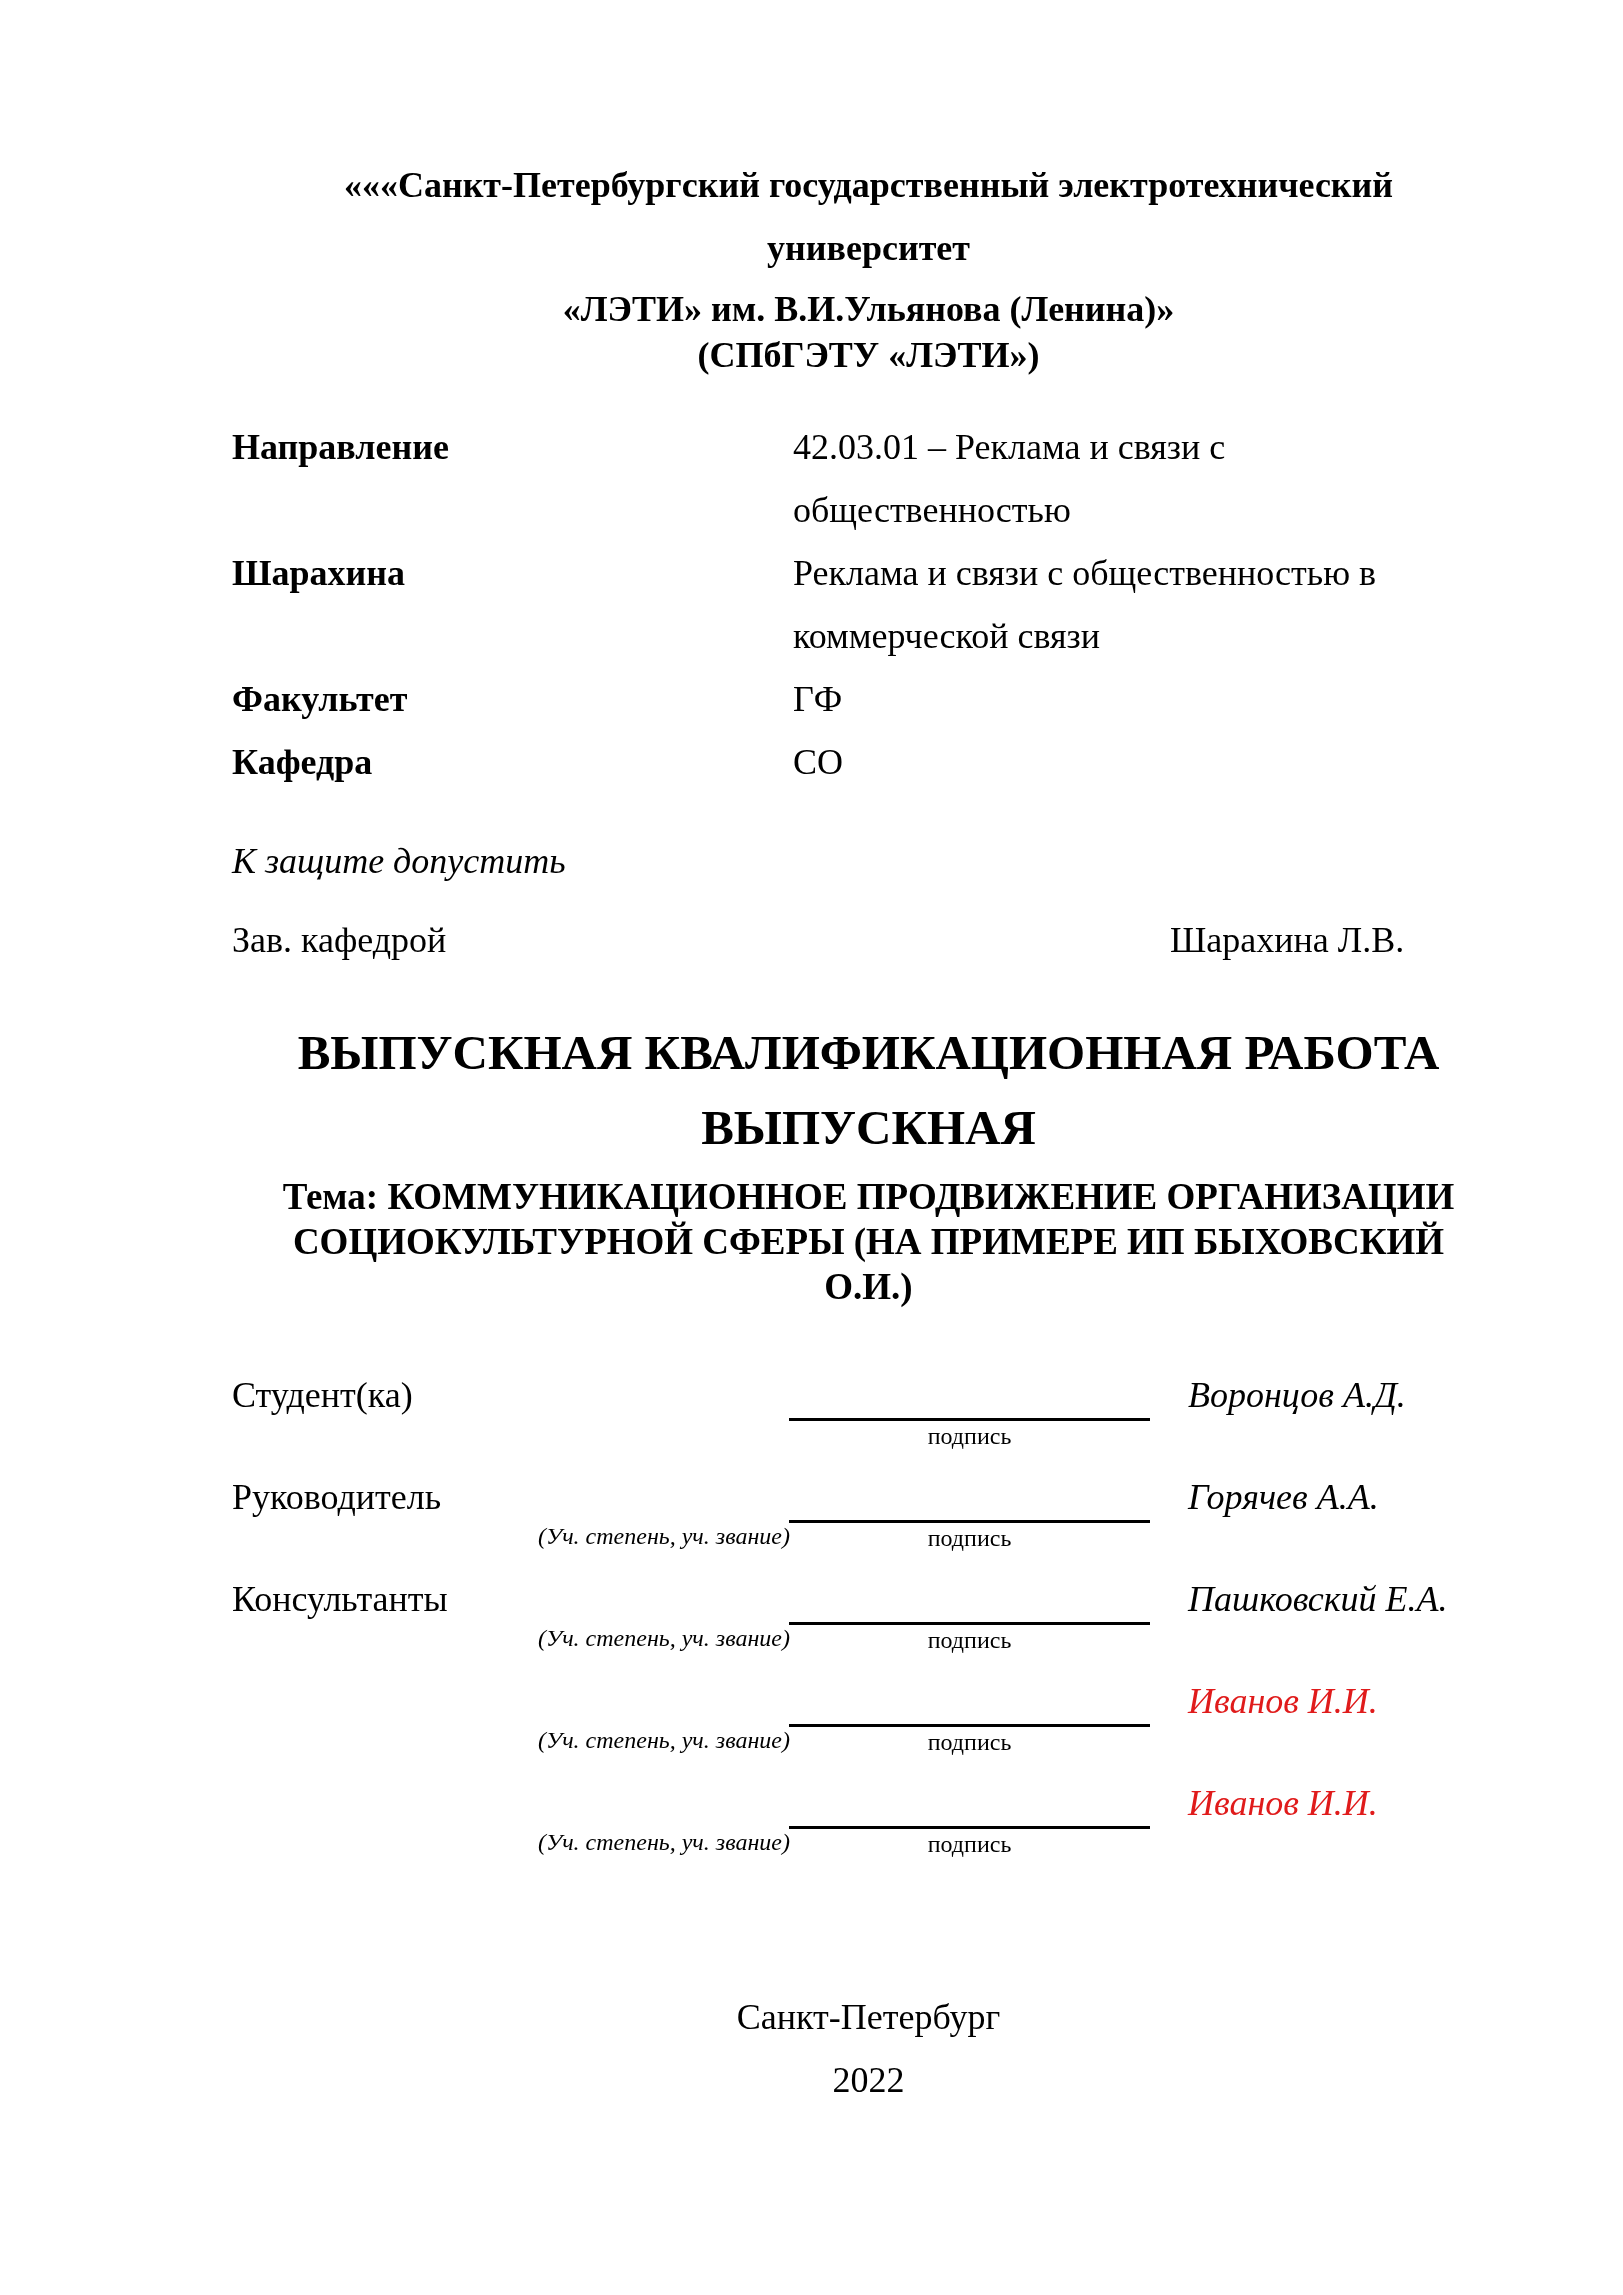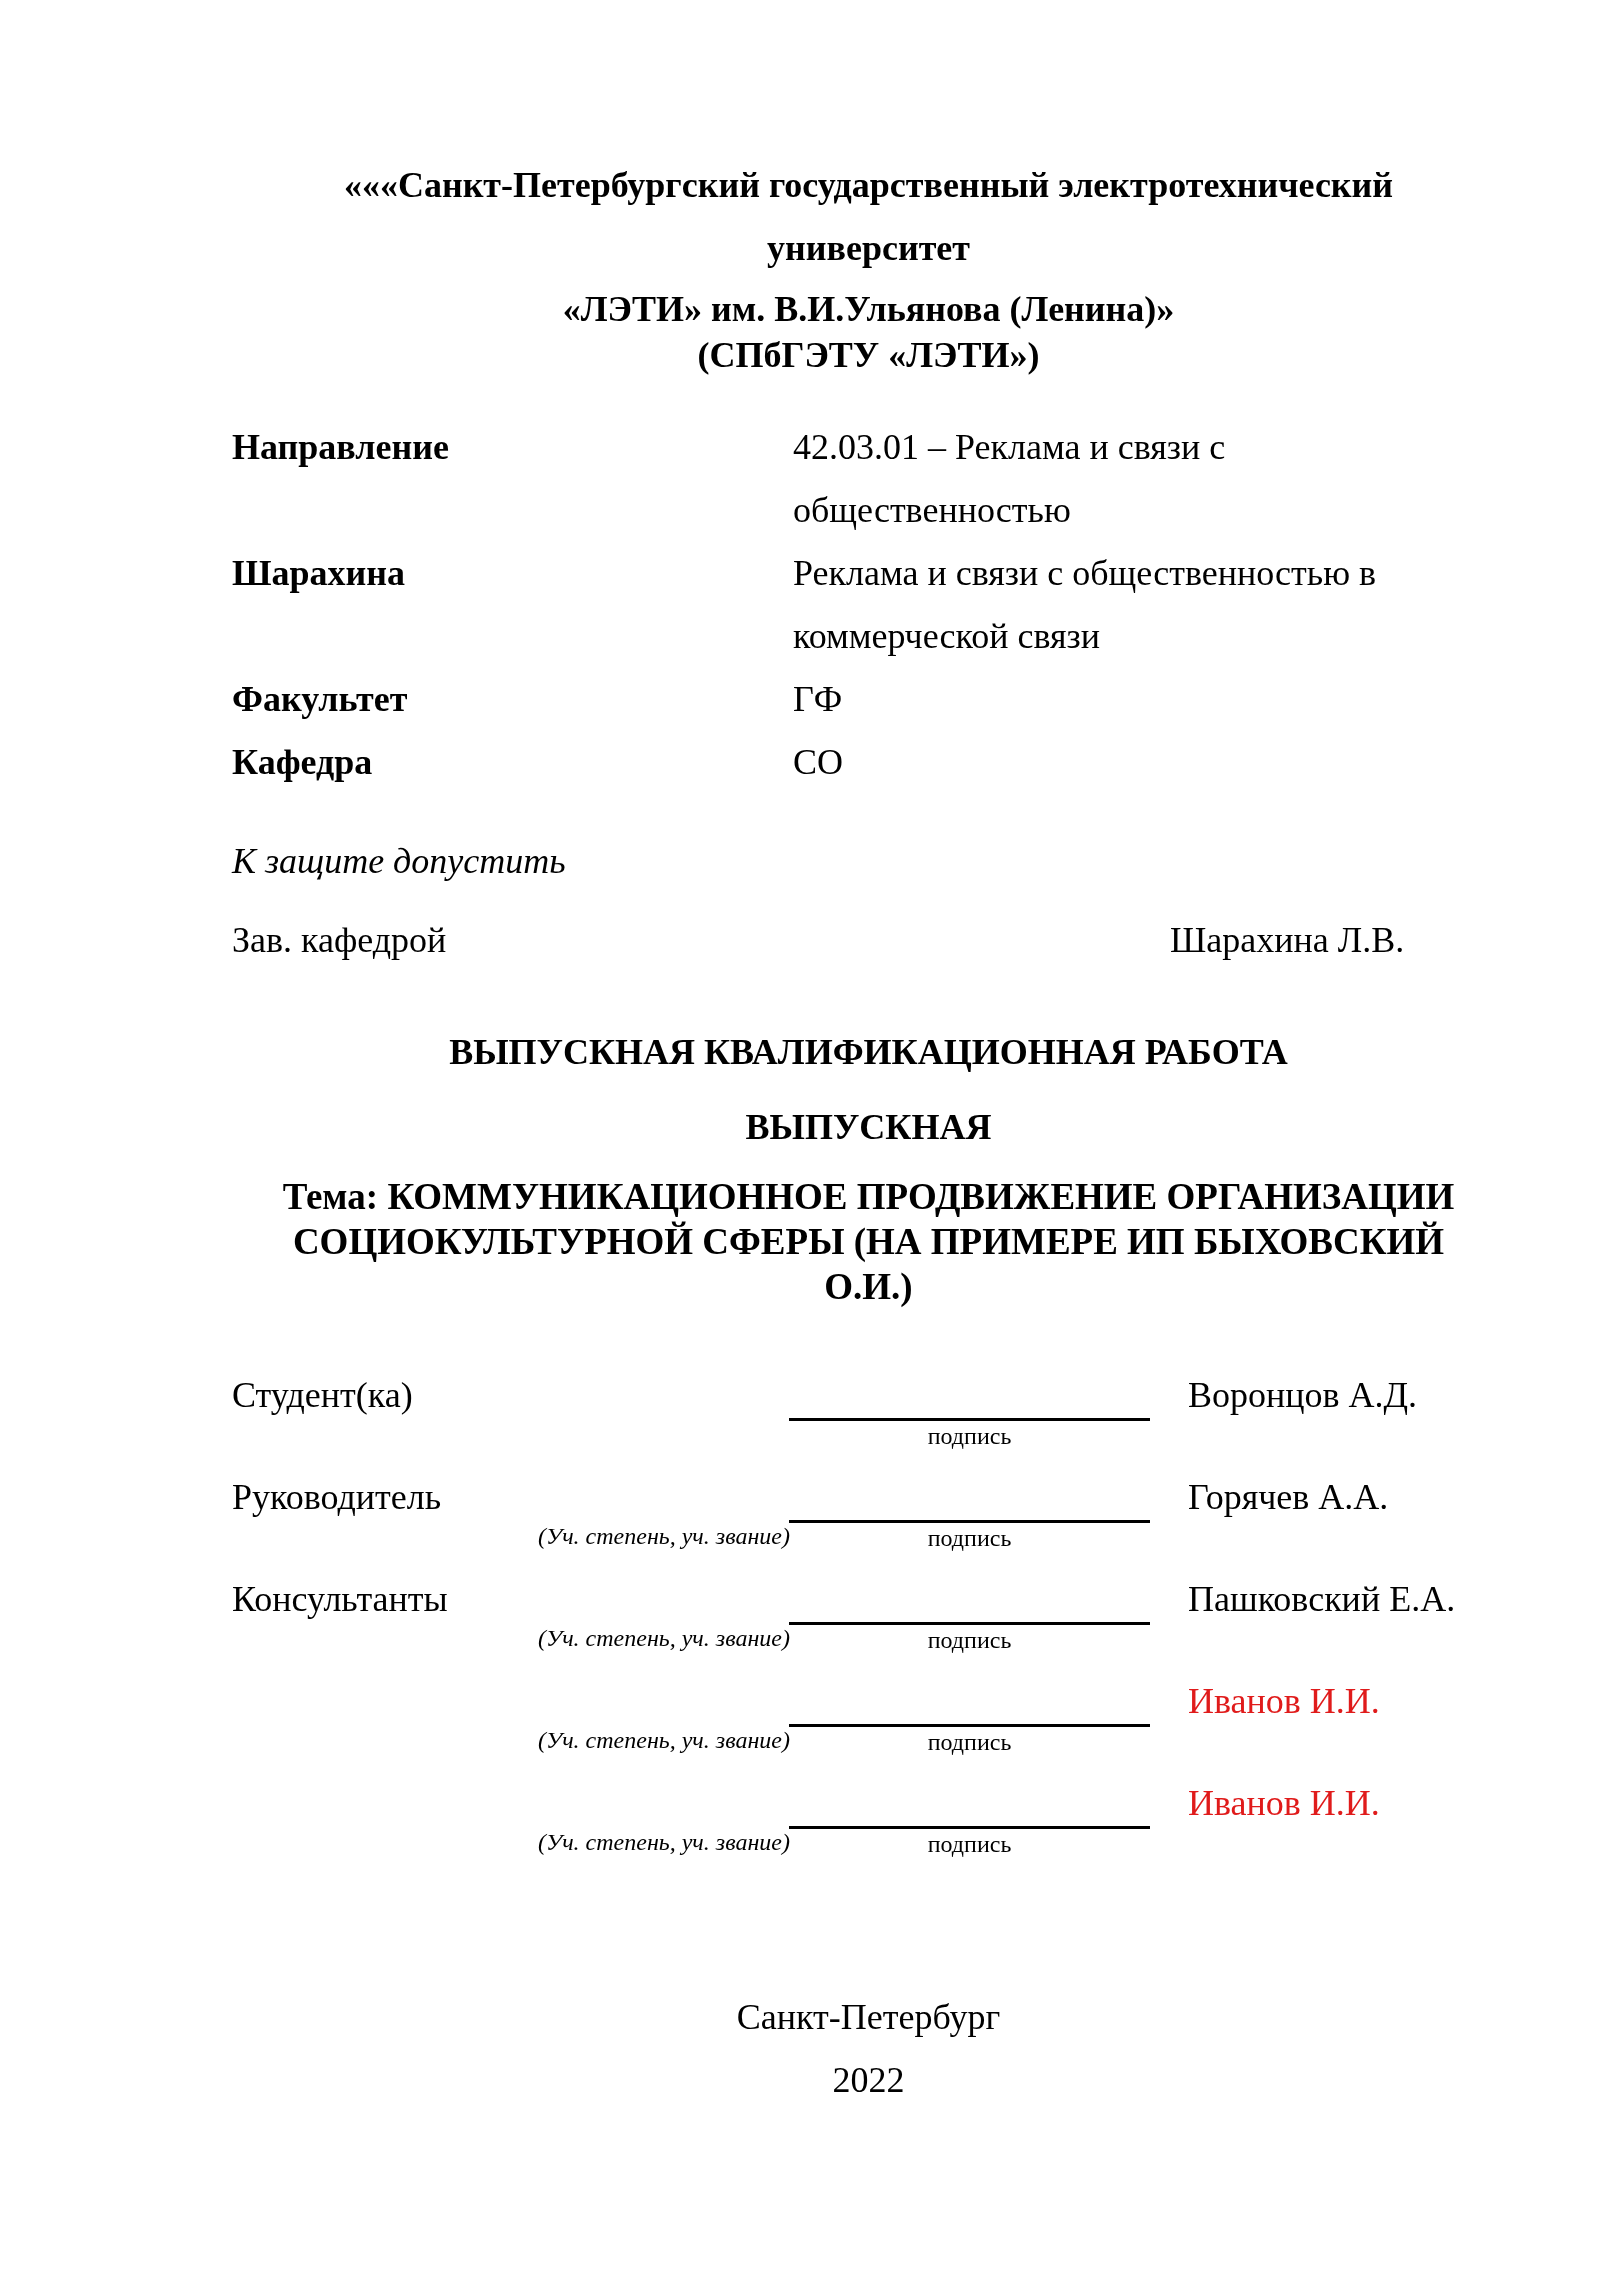--- a/index.html
+++ b/index.html
@@ -26,30 +26,30 @@
   .prog-row div { line-height: 63px; }
   .prog-label { font-weight: 700; }
 
   
   .admission { margin-top: 36px; font-size: 36px; }
   .admit-phrase { font-style: italic; line-height: 63px; }
   .admit-row { display: grid; grid-template-columns: 938px 1fr; line-height: 63px; margin-top: 15.7px; }
 
   
   .work-title { text-align: center; font-weight: 700; }
-  .wt-main { margin-top: 43px; font-size: 36px; }
+  .wt-main { margin-top: 43px; font-size: 49px; }
   .wt-main div { line-height: 75px; white-space: nowrap; }
   .wt-theme { margin-top: 9.4px; font-size: 37px; }
   .wt-theme div { line-height: 45px; white-space: nowrap; }
 
   
   .signatures { margin-top: 63px; font-size: 36px; }
   .sig-row { display: grid; grid-template-columns: 306px 251px 361px 1fr; height: 102px; }
   .sig-label { line-height: 47px; }
-  .sig-name { line-height: 47px; padding-left: 38px; white-space: nowrap; }
+  .sig-name { line-height: 47px; padding-left: 38px; white-space: nowrap; font-style: italic; }
   .sig-degree {
     padding-top: 49px; padding-right: 11px;
     font-size: 24px; font-style: italic; line-height: 27px;
     text-align: right; white-space: nowrap;
   }
   .sig-linecell { padding-top: 46px; }
   .sig-rule { border-top: 3.1px solid #000000; height: 0; }
   .sig-caption { text-align: center; font-size: 24px; line-height: 31px; }
 
   

